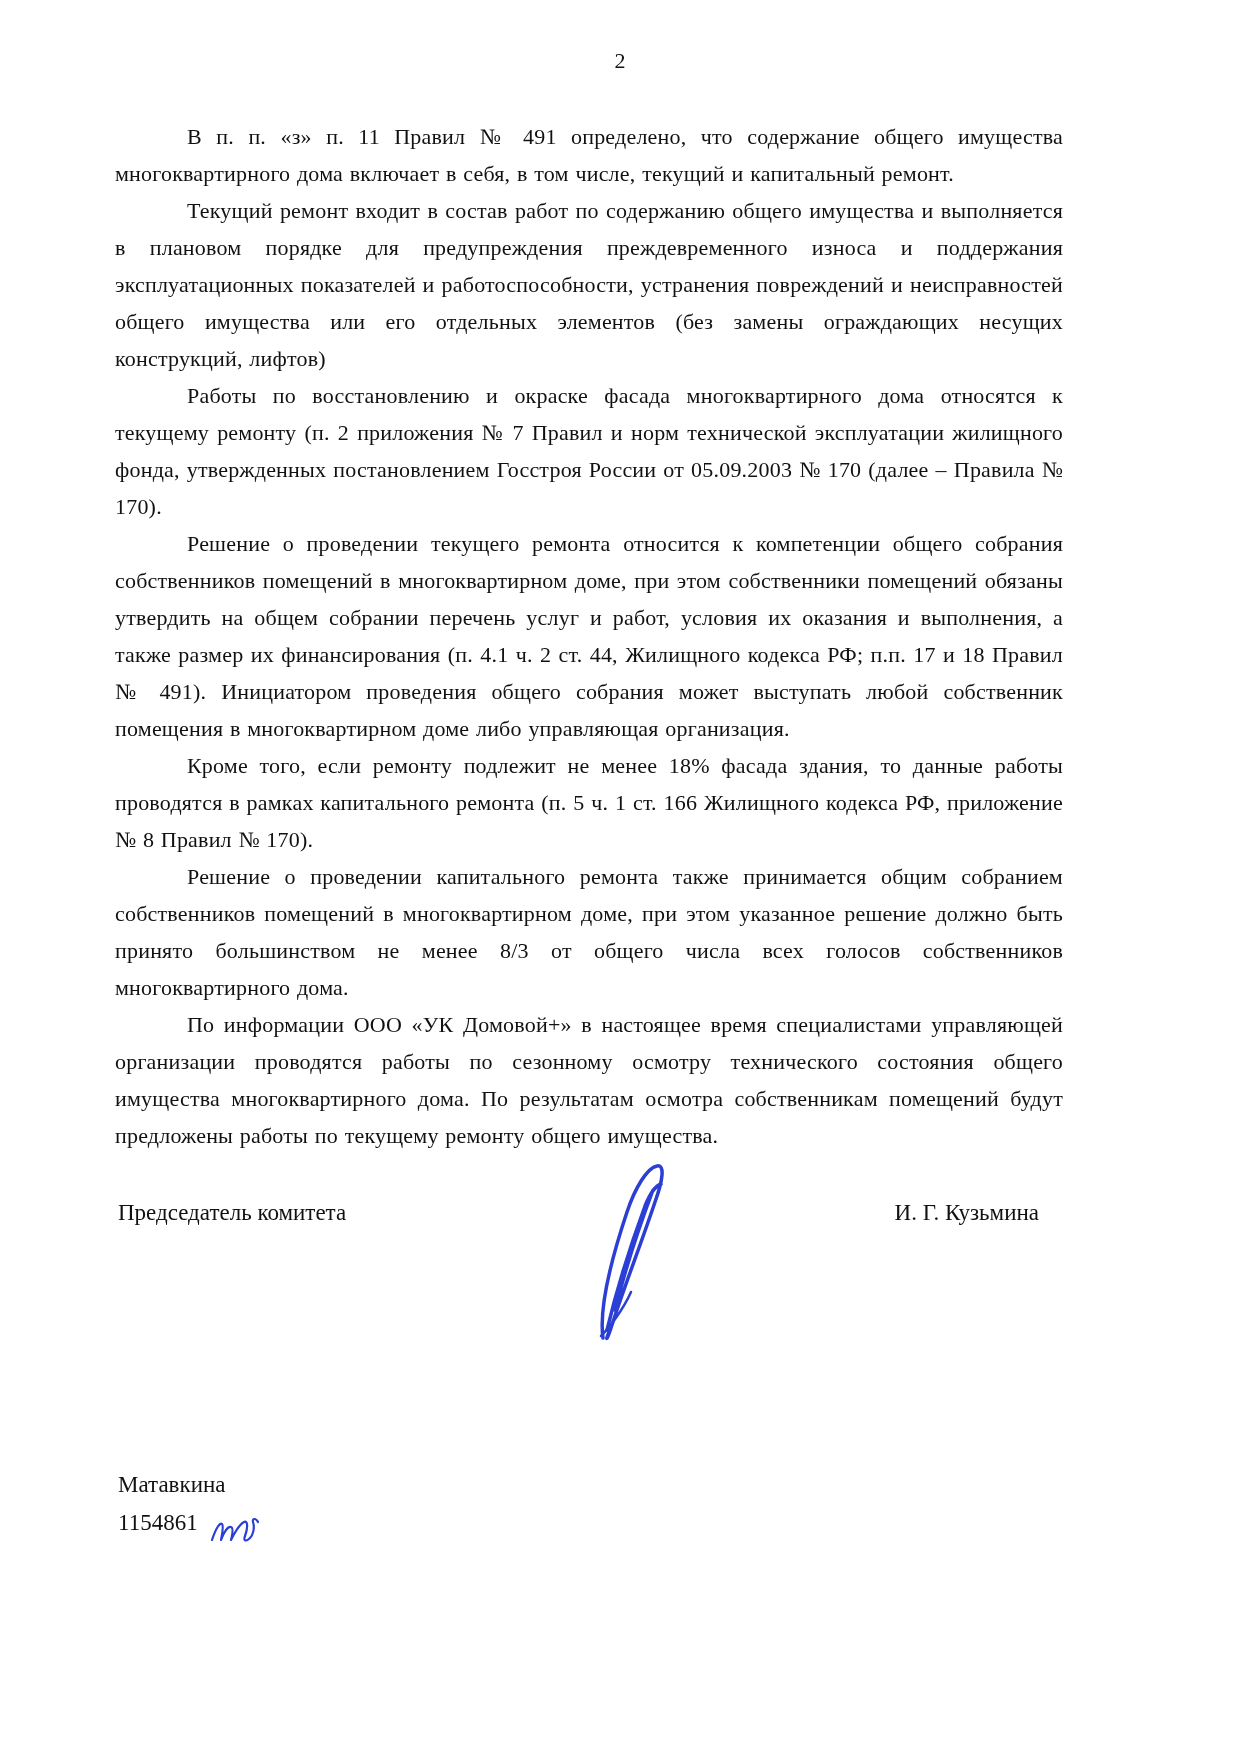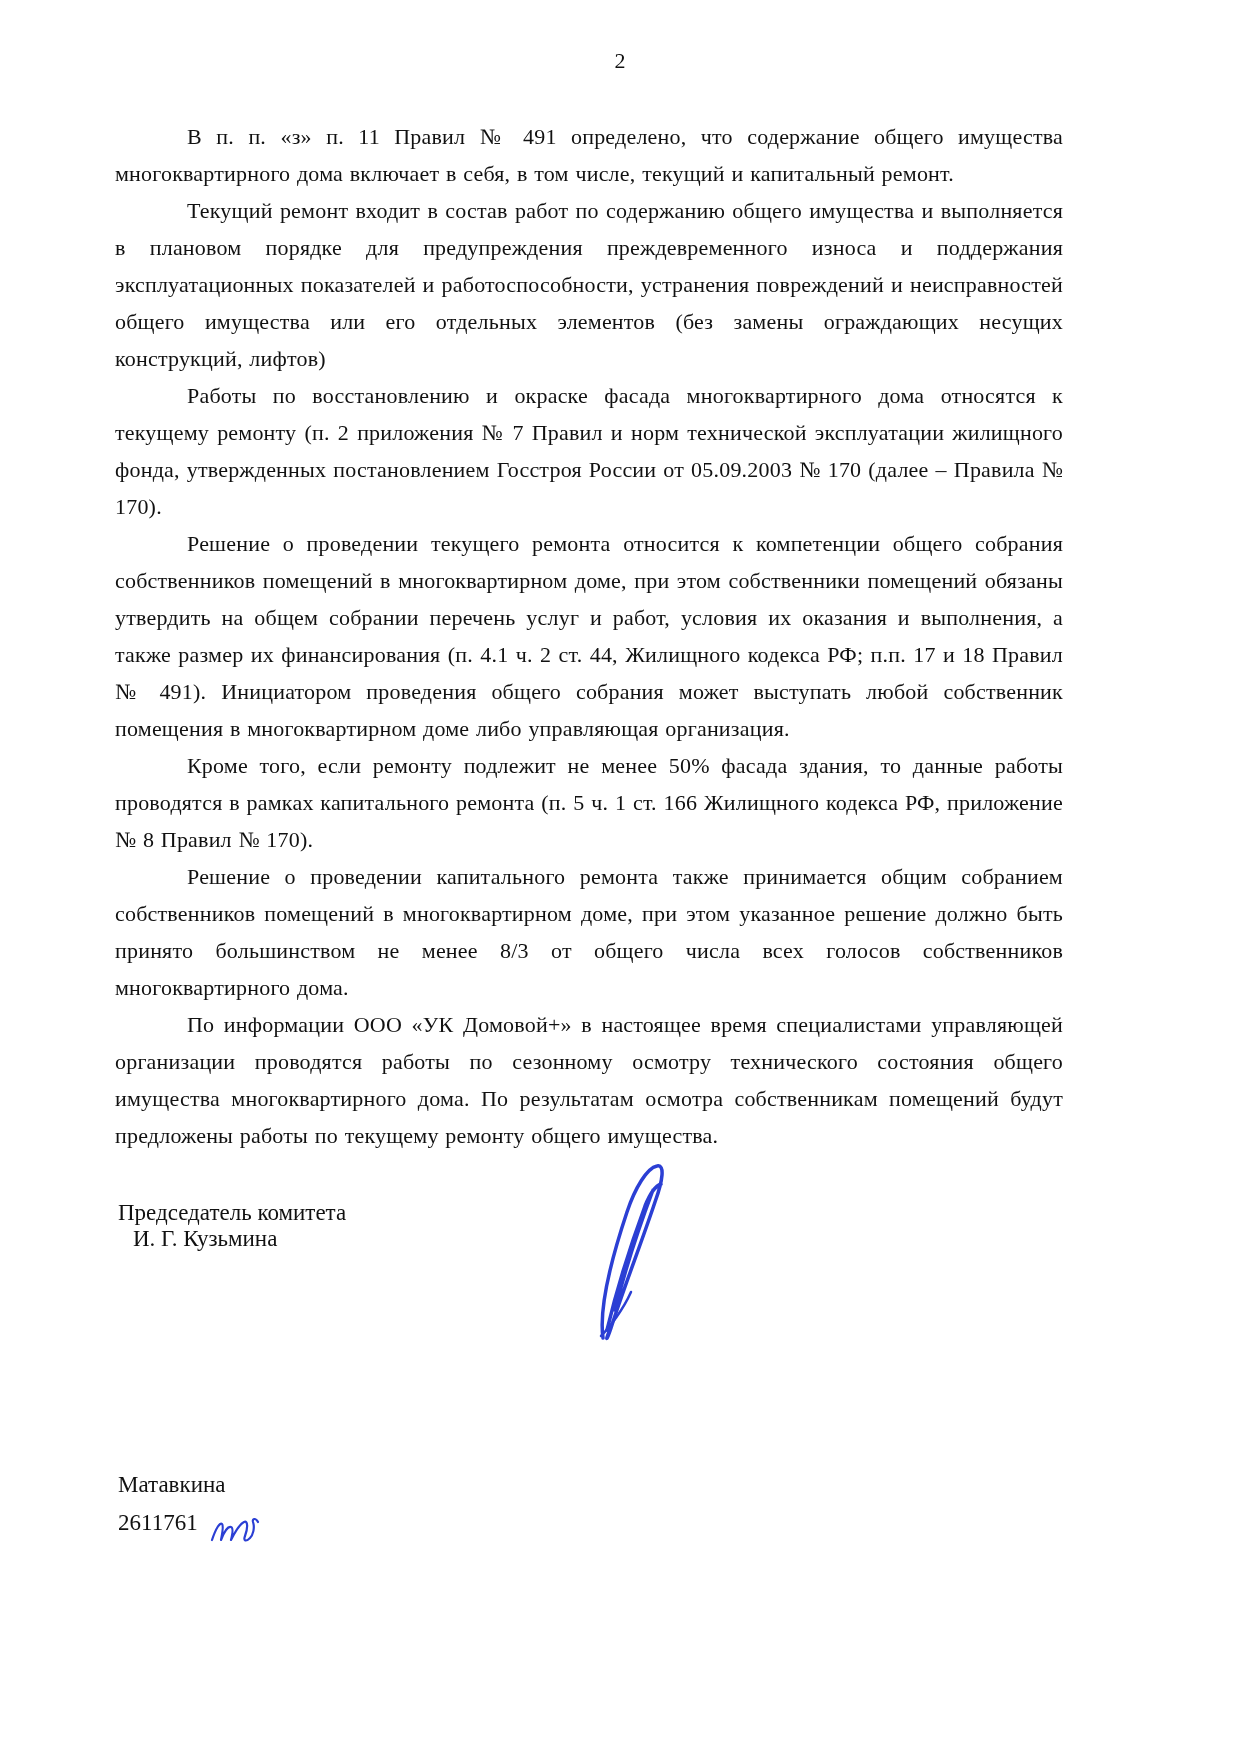--- a/index.html
+++ b/index.html
@@ -44,21 +44,20 @@
   }
   .signature-row {
     position: absolute;
     top: 1200px;
     left: 118px;
     width: 925px;
     display: flex;
     justify-content: space-between;
     align-items: flex-start;
     font-size: 23px;
-    flex-direction: column;
   }
   .sig-label { white-space: nowrap; }
   .sig-name  { white-space: nowrap; padding-right: 4px; margin-left: 15px; }
   .signature-ink {
     position: absolute;
     top: 1160px;
     left: 565px;
     width: 130px;
     height: 185px;
     pointer-events: none;
@@ -86,42 +85,42 @@
 
 <div class="page">
 
   <div class="page-number">2</div>
 
   <div class="body-text">
     <p>В п. п. «з» п. 11 Правил № 491 определено, что содержание общего имущества многоквартирного дома включает в себя, в том числе, текущий и капитальный ремонт.</p>
     <p>Текущий ремонт входит в состав работ по содержанию общего имущества и выполняется в плановом порядке для предупреждения преждевременного износа и поддержания эксплуатационных показателей и работоспособности, устранения повреждений и неисправностей общего имущества или его отдельных элементов (без замены ограждающих несущих конструкций, лифтов)</p>
     <p>Работы по восстановлению и окраске фасада многоквартирного дома относятся к текущему ремонту (п. 2 приложения № 7 Правил и норм технической эксплуатации жилищного фонда, утвержденных постановлением Госстроя России от 05.09.2003 № 170 (далее – Правила № 170).</p>
     <p>Решение о проведении текущего ремонта относится к компетенции общего собрания собственников помещений в многоквартирном доме, при этом собственники помещений обязаны утвердить на общем собрании перечень услуг и работ, условия их оказания и выполнения, а также размер их финансирования (п. 4.1 ч. 2 ст. 44, Жилищного кодекса РФ; п.п. 17 и 18 Правил № 491). Инициатором проведения общего собрания может выступать любой собственник помещения в многоквартирном доме либо управляющая организация.</p>
-    <p>Кроме того, если ремонту подлежит не менее 50% фасада здания, то данные работы проводятся в рамках капитального ремонта (п. 5 ч. 1 ст. 166 Жилищного кодекса РФ, приложение № 8 Правил № 170).</p>
+    <p>Кроме того, если ремонту подлежит не менее 18% фасада здания, то данные работы проводятся в рамках капитального ремонта (п. 5 ч. 1 ст. 166 Жилищного кодекса РФ, приложение № 8 Правил № 170).</p>
     <p>Решение о проведении капитального ремонта также принимается общим собранием собственников помещений в многоквартирном доме, при этом указанное решение должно быть принято большинством не менее 8/3 от общего числа всех голосов собственников многоквартирного дома.</p>
     <p>По информации ООО «УК Домовой+» в настоящее время специалистами управляющей организации проводятся работы по сезонному осмотру технического состояния общего имущества многоквартирного дома. По результатам осмотра собственникам помещений будут предложены работы по текущему ремонту общего имущества.</p>
   </div>
 
   <div class="signature-row">
     <span class="sig-label">Председатель комитета</span>
     <span class="sig-name">И. Г. Кузьмина</span>
   </div>
 
   <svg class="signature-ink" viewBox="0 0 130 185" aria-hidden="true">
     <path d="M38 178 C 34 150, 46 100, 62 52 C 70 28, 82 8, 92 6 C 100 4, 98 20, 90 42
              C 76 84, 58 130, 46 168 C 42 180, 40 182, 44 172
              M50 150 C 60 110, 76 62, 88 30
              M42 170 C 52 128, 66 84, 80 46 C 84 36, 90 26, 96 24" fill="none" stroke="#2b3fd4" stroke-width="3.5" stroke-linecap="round" stroke-linejoin="round"></path>
     <path d="M36 176 C 44 168, 58 150, 66 132" fill="none" stroke="#2b3fd4" stroke-width="2.5" stroke-linecap="round"></path>
   </svg>
 
   <div class="footer">
     <div>Матавкина</div>
     <div class="phone-line">
-      <span>2611761</span>
+      <span>1154861</span>
 
       <svg class="initials-ink" viewBox="0 0 52 32" aria-hidden="true">
         <path d="M4 26 C 8 14, 12 8, 14 10 C 16 12, 14 20, 13 26 C 16 18, 20 12, 23 13
                  C 26 14, 24 22, 23 26 C 27 18, 32 10, 36 8 C 40 6, 40 14, 37 22
                  C 35 27, 38 28, 42 24 C 45 21, 47 14, 45 8 C 44 4, 48 4, 50 8" fill="none" stroke="#2b3fd4" stroke-width="2.2" stroke-linecap="round" stroke-linejoin="round"></path>
       </svg>
     </div>
   </div>
 
 </div>

